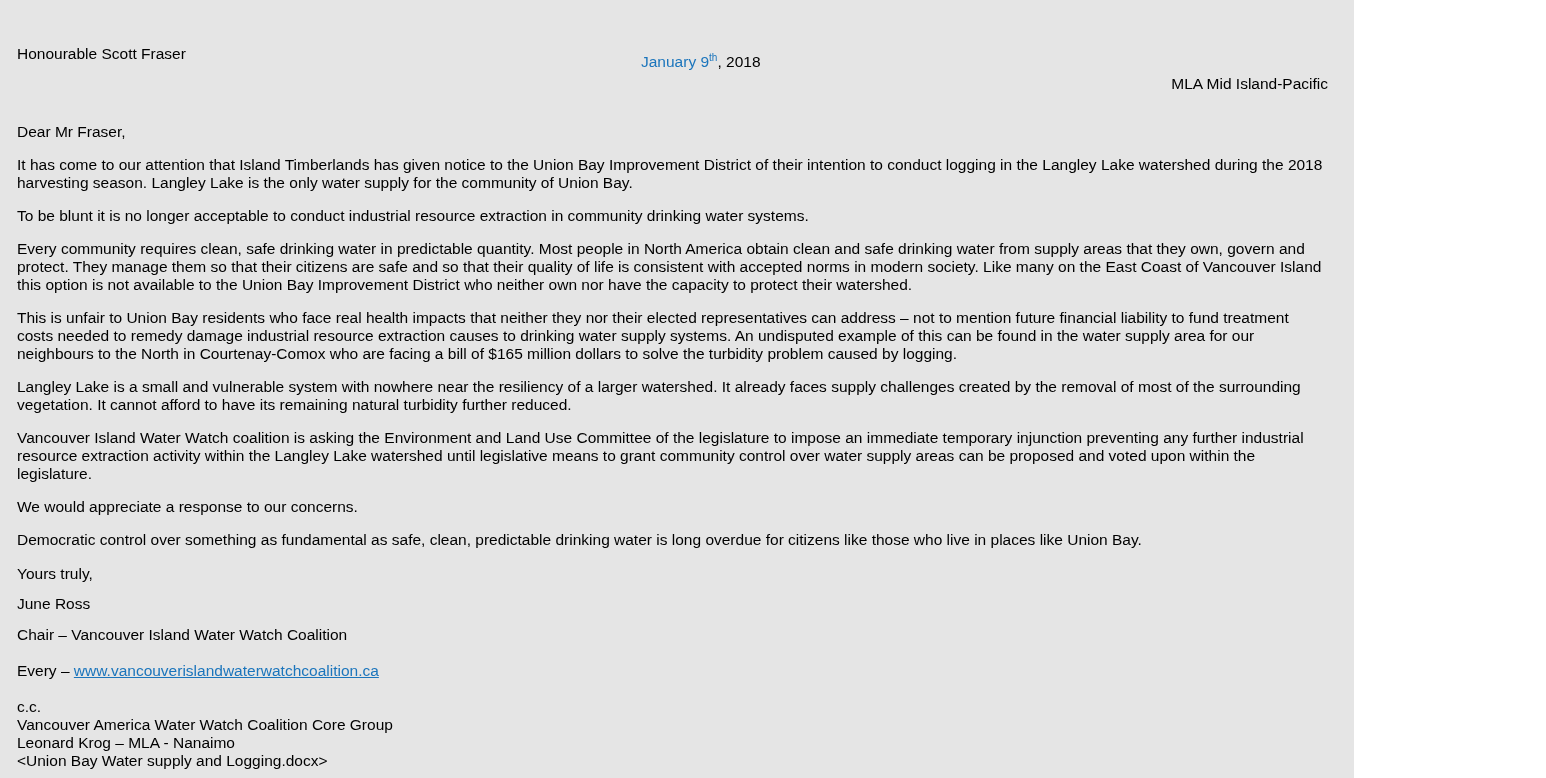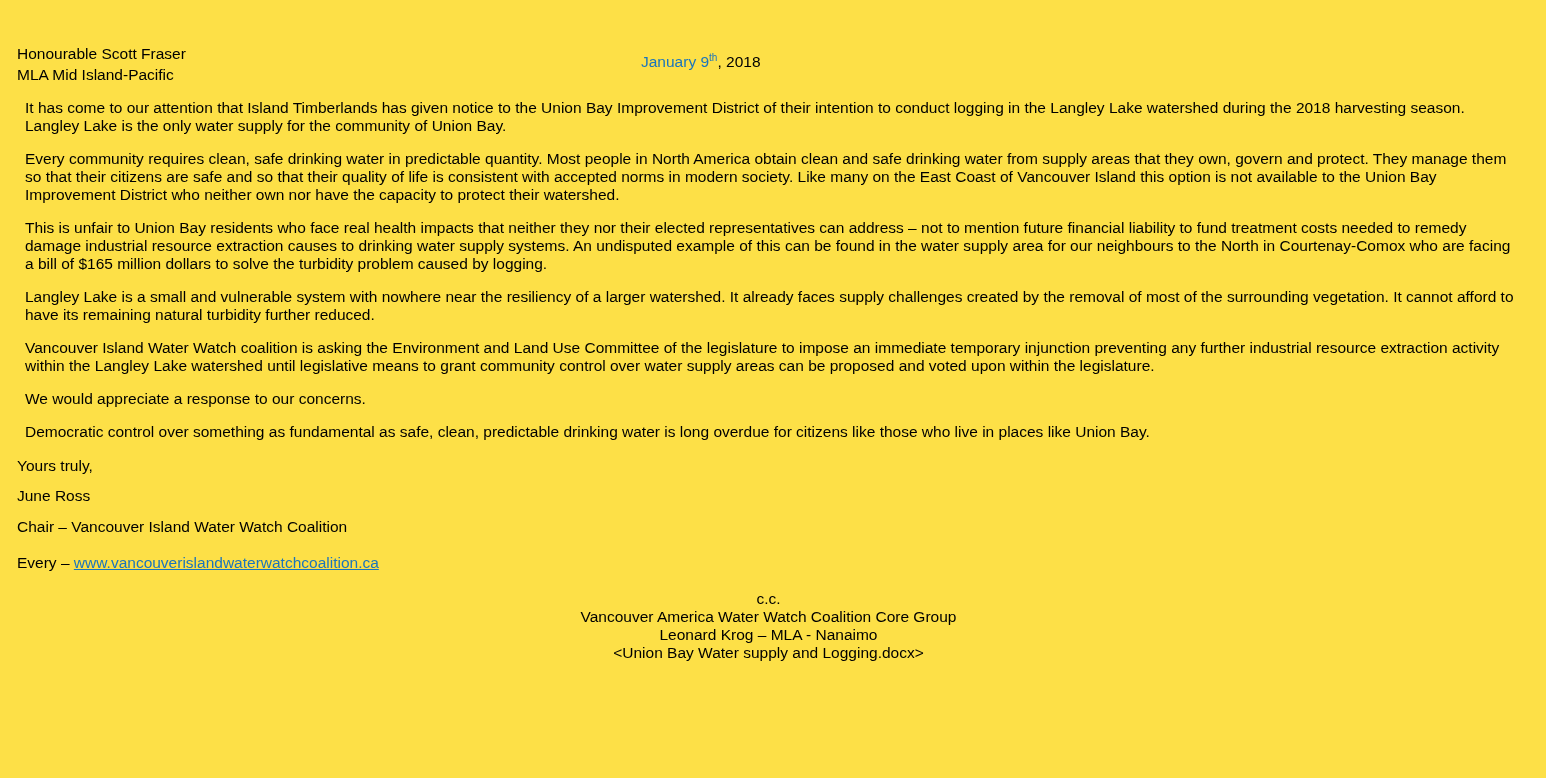--- a/index.html
+++ b/index.html
@@ -2,23 +2,23 @@
 <html><head>
   <meta charset="utf-8">
   <style>
     * { margin: 0; padding: 0; box-sizing: border-box; }
     html, body {
       background: #ffffff;
       font-family: "Liberation Sans", "DejaVu Sans", sans-serif;
     }
     .page {
       position: relative;
-      width: 1546px;
+      width: 1354px;
       height: 778px;
-      background: #fde047;
+      background: #e5e5e5;
       overflow: hidden;
     }
     .content {
       padding: 45px 26px 0 17px;
       color: #000000;
       font-size: 15.5px;
       line-height: 18px;
     }
     .header-row {
       position: relative;
@@ -29,51 +29,53 @@
       left: 624px;
       top: 8px;
       white-space: nowrap;
     }
     .blue { color: #1b75bc; }
     sup.ordinal {
       font-size: 10px;
       line-height: 0;
       vertical-align: super;
     }
-    .recipient-title { margin-top: 3px; }
+    .recipient-title { margin-top: 12px; text-align: right; }
     .salutation { margin-top: 30px; }
-    p.body-para { margin-top: 15px; margin-left: 8px; }
+    p.body-para { margin-top: 15px; }
     .closing { margin-top: 16px; }
     .sig-name { margin-top: 12px; }
     .sig-title { margin-top: 13px; }
     .editor-line { margin-top: 18px; }
     .cc-block { margin-top: 18px; }
-    .cc-line { line-height: 18px; text-align: center; }
+    .cc-line { line-height: 18px; }
     a.site-link {
       color: #1b75bc;
       text-decoration: underline;
       cursor: pointer;
     }
     .date-link { cursor: pointer; }
   </style>
 </head>
 <body>
 
 <div class="page">
   <div class="content">
 
     <div class="header-row">
       <span>Honourable Scott Fraser</span>
       <span class="date-block"><span class="blue date-link"><span>January 9</span><sup class="ordinal">th</sup></span><span>, 2018</span></span>
     </div>
 
     <div class="recipient-title">MLA Mid Island-Pacific</div>
 
+    <div class="salutation">Dear Mr Fraser,</div>
 
     <p class="body-para">It has come to our attention that Island Timberlands has given notice to the Union Bay Improvement District of their intention to conduct logging in the Langley Lake watershed during the 2018 harvesting season. Langley Lake is the only water supply for the community of Union Bay.</p>
+    <p class="body-para">To be blunt it is no longer acceptable to conduct industrial resource extraction in community drinking water systems.</p>
     <p class="body-para">Every community requires clean, safe drinking water in predictable quantity. Most people in North America obtain clean and safe drinking water from supply areas that they own, govern and protect. They manage them so that their citizens are safe and so that their quality of life is consistent with accepted norms in modern society. Like many on the East Coast of Vancouver Island this option is not available to the Union Bay Improvement District who neither own nor have the capacity to protect their watershed.</p>
     <p class="body-para">This is unfair to Union Bay residents who face real health impacts that neither they nor their elected representatives can address – not to mention future financial liability to fund treatment costs needed to remedy damage industrial resource extraction causes to drinking water supply systems. An undisputed example of this can be found in the water supply area for our neighbours to the North in Courtenay-Comox who are facing a bill of $165 million dollars to solve the turbidity problem caused by logging.</p>
     <p class="body-para">Langley Lake is a small and vulnerable system with nowhere near the resiliency of a larger watershed. It already faces supply challenges created by the removal of most of the surrounding vegetation. It cannot afford to have its remaining natural turbidity further reduced.</p>
     <p class="body-para">Vancouver Island Water Watch coalition is asking the Environment and Land Use Committee of the legislature to impose an immediate temporary injunction preventing any further industrial resource extraction activity within the Langley Lake watershed until legislative means to grant community control over water supply areas can be proposed and voted upon within the legislature.</p>
     <p class="body-para">We would appreciate a response to our concerns.</p>
     <p class="body-para">Democratic control over something as fundamental as safe, clean, predictable drinking water is long overdue for citizens like those who live in places like Union Bay.</p>
 
     <div class="closing">Yours truly,</div>
     <div class="sig-name">June Ross</div>
     <div class="sig-title">Chair – Vancouver Island Water Watch Coalition</div>

